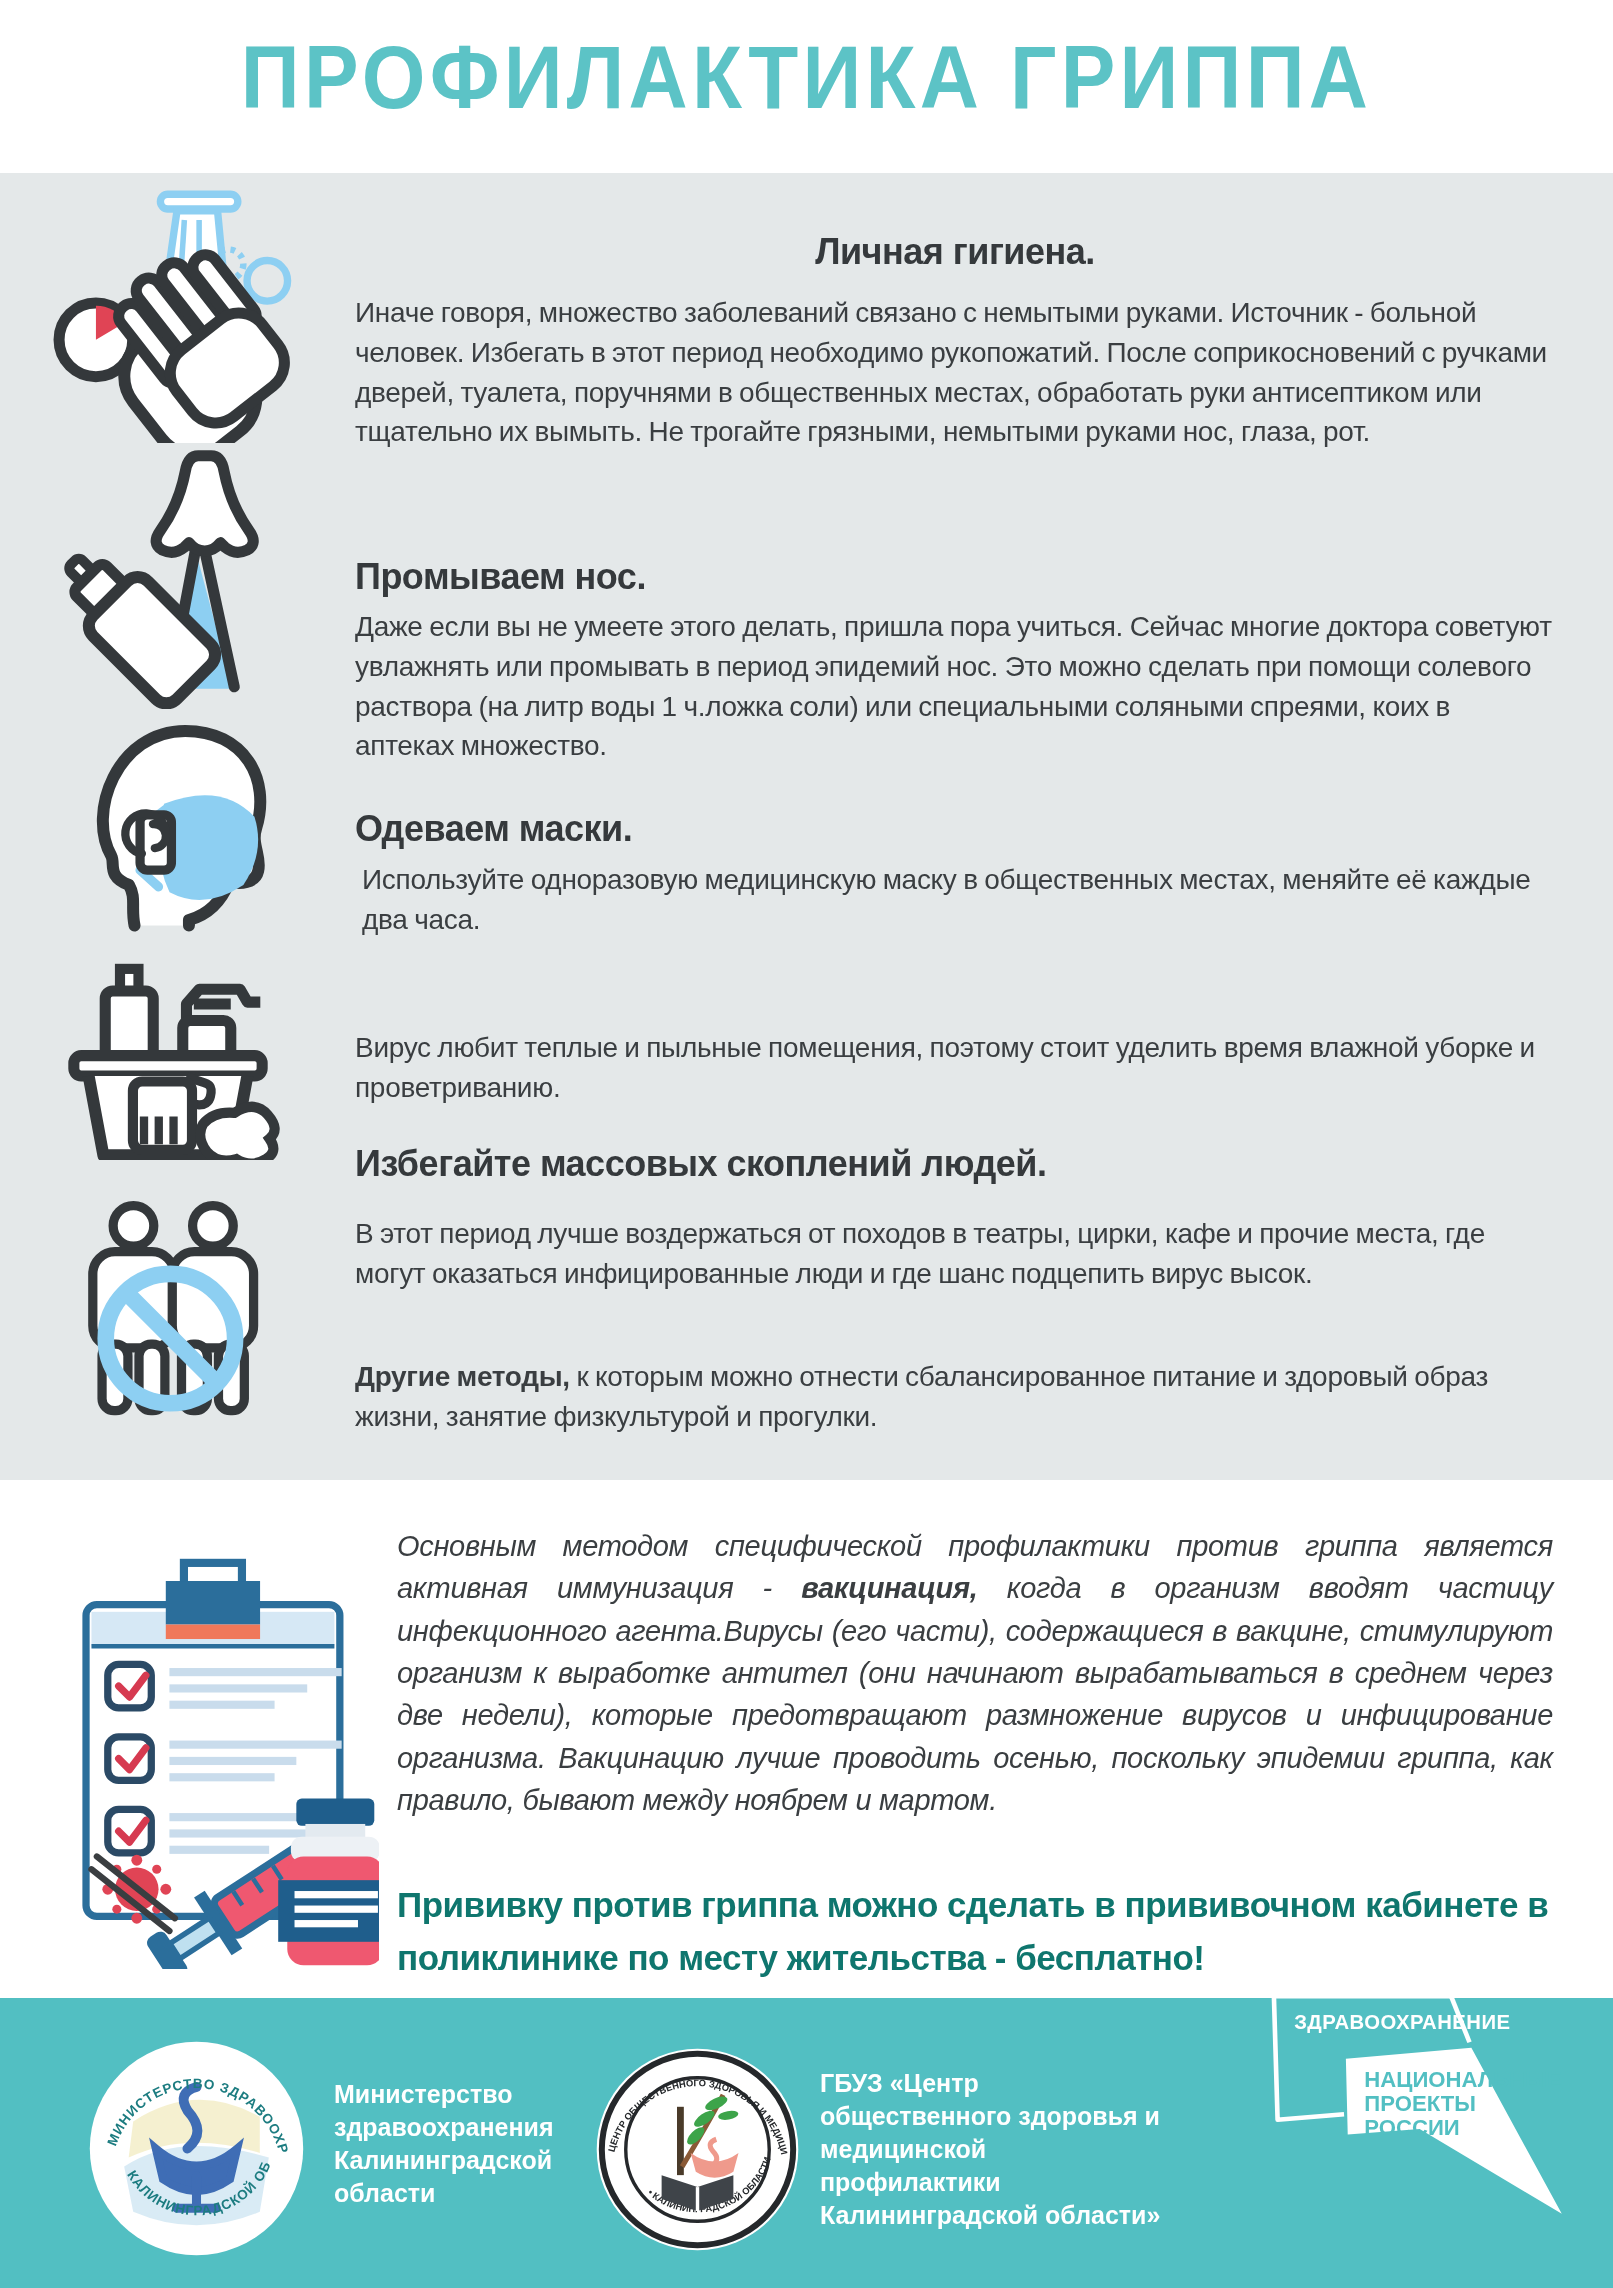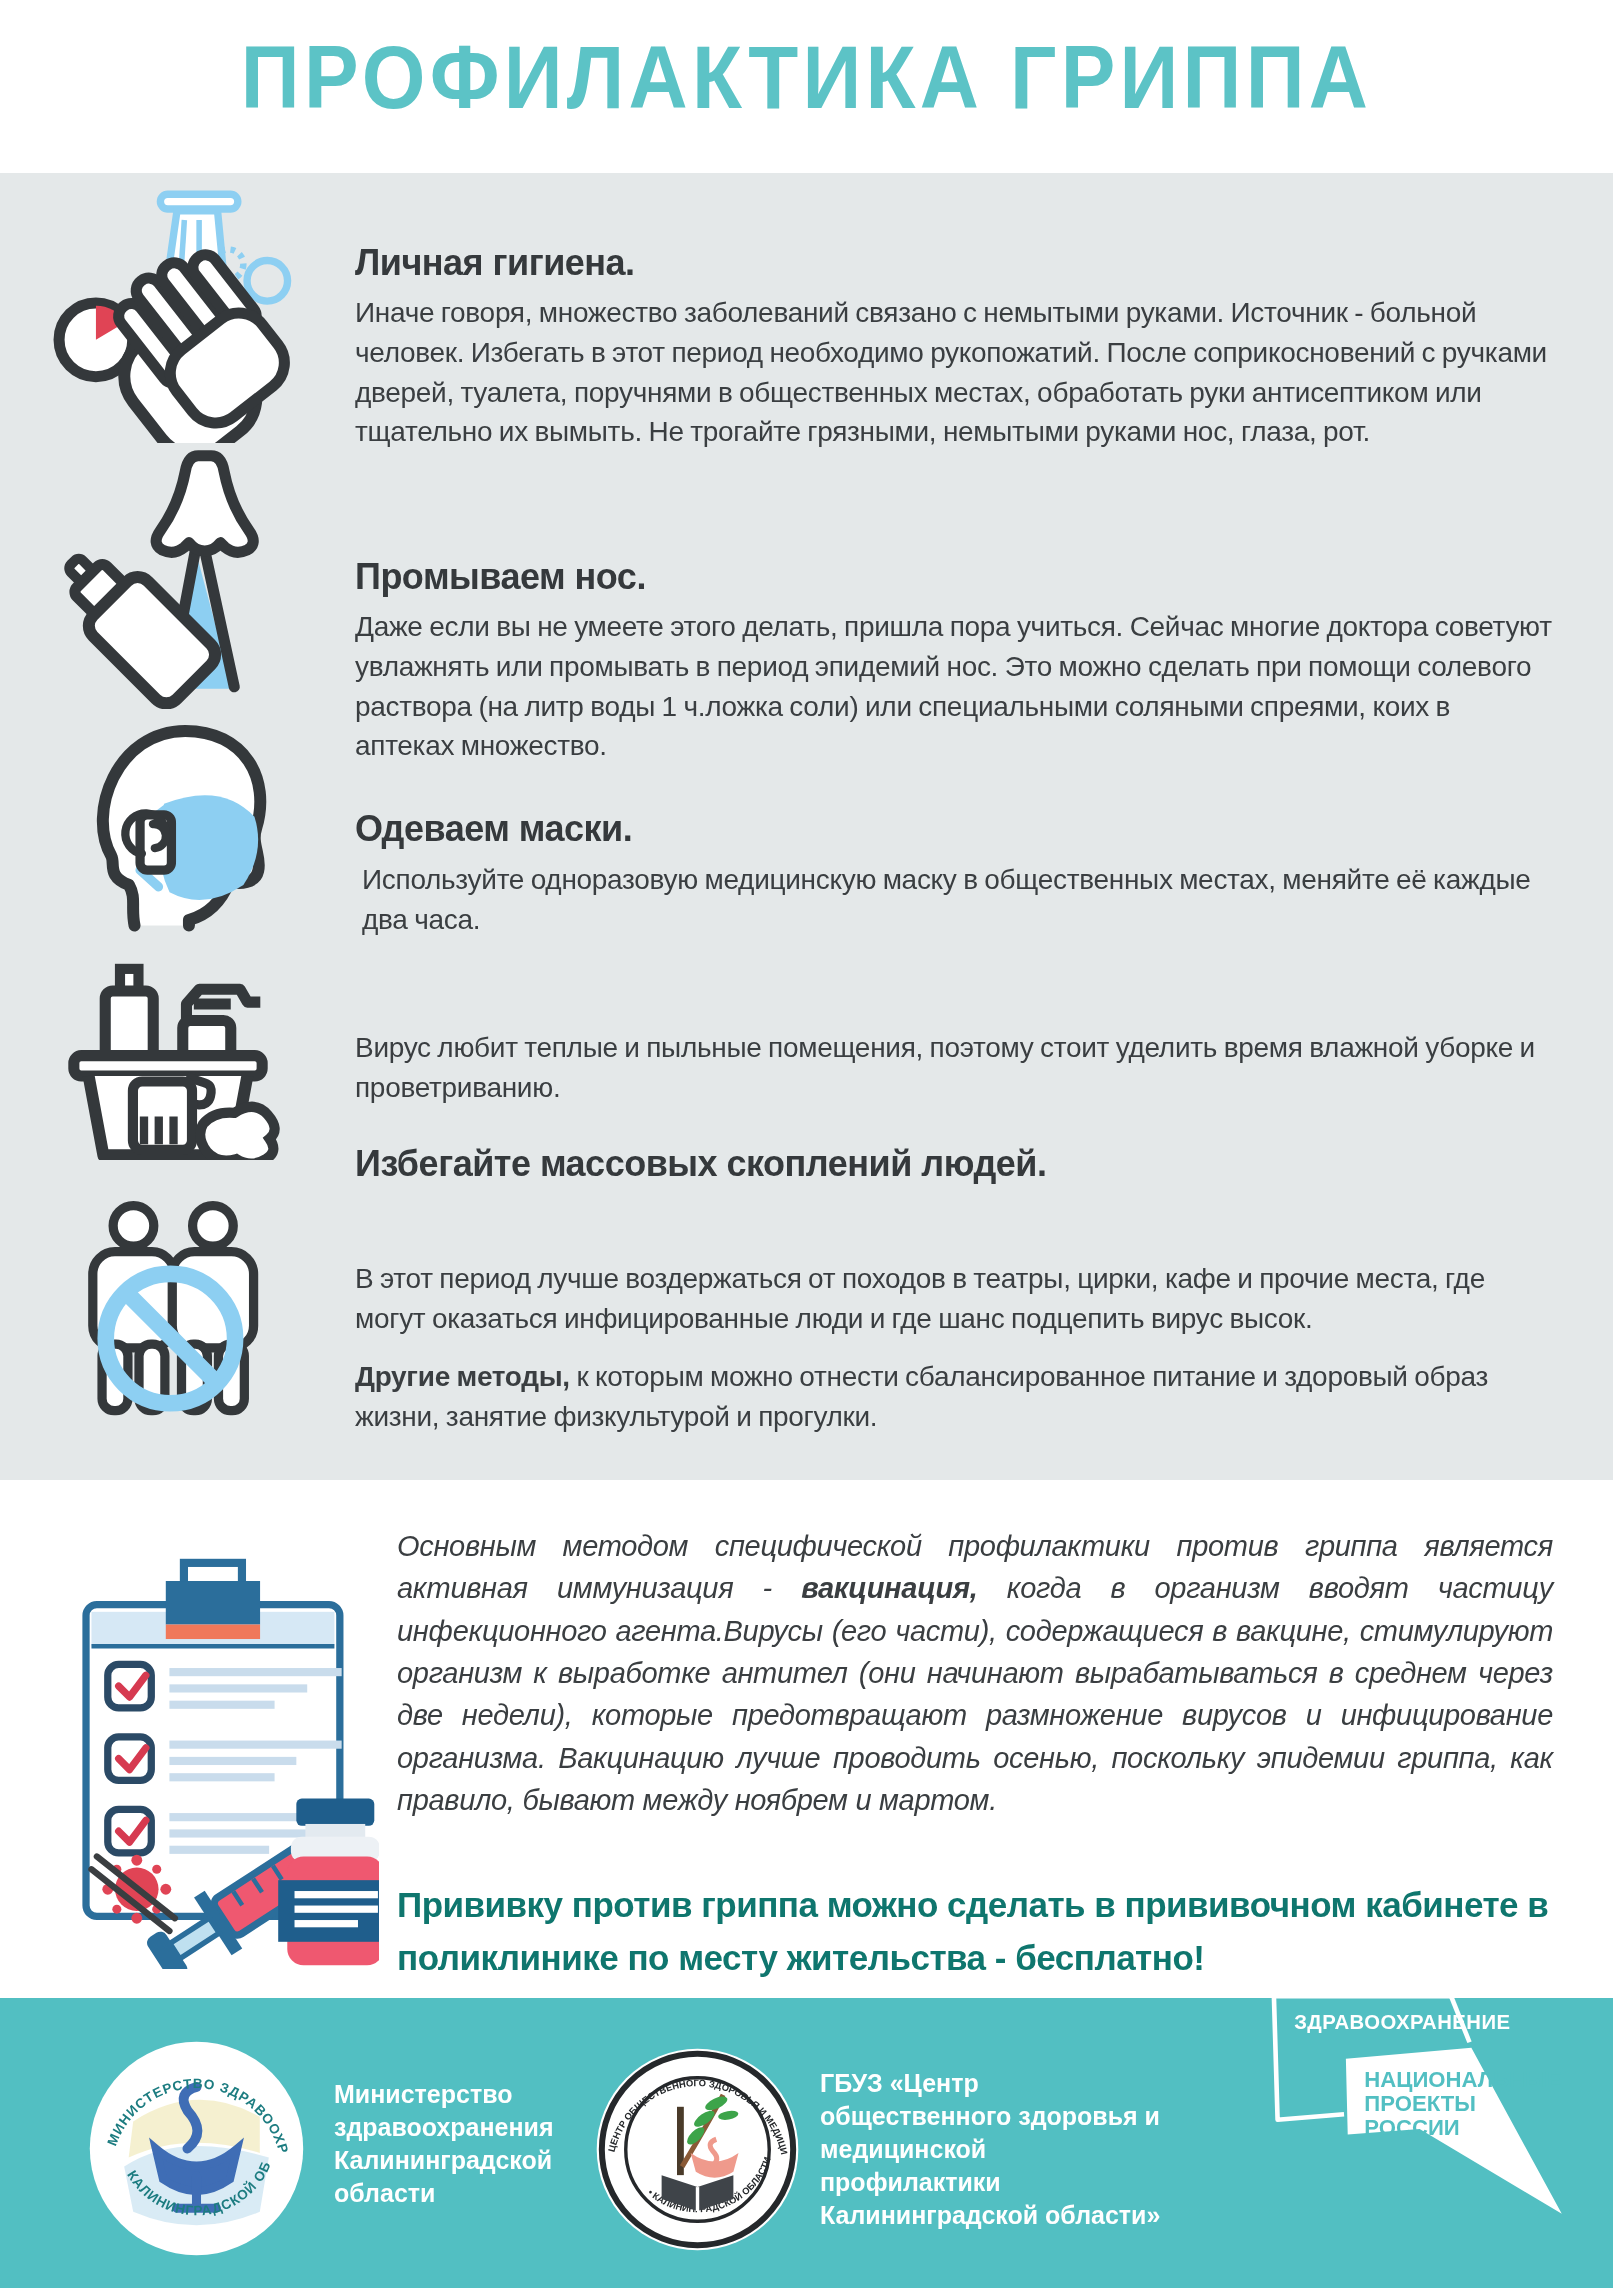--- a/index.html
+++ b/index.html
@@ -106,33 +106,33 @@
         <circle cx="172" cy="30" r="22"></circle>
         <rect x="128" y="58" width="88" height="104" rx="24"></rect>
         <rect x="138" y="158" width="28" height="72" rx="13"></rect>
         <rect x="178" y="158" width="28" height="72" rx="13"></rect>
       </g>
       <circle cx="126" cy="152" r="70" fill="none" stroke="#8DCFF2" stroke-width="18"></circle>
       <line x1="78" y1="102" x2="176" y2="200" stroke="#8DCFF2" stroke-width="18" stroke-linecap="round"></line>
     </svg>
   </div>
 
-  <div class="abs text-col sec-head" style="top:242px;">Личная гигиена.</div>
+  <div class="abs text-col sec-head" style="top:231px;text-align:center;">Личная гигиена.</div>
   <div class="abs text-col sec-body" style="top:293px;">Иначе говоря, множество заболеваний связано с немытыми руками. Источник -  больной человек. Избегать в этот период необходимо рукопожатий. После соприкосновений с ручками дверей, туалета, поручнями в общественных местах, обработать руки антисептиком или тщательно их вымыть. Не трогайте грязными, немытыми руками нос, глаза, рот.</div>
 
   <div class="abs text-col sec-head" style="top:556px;">Промываем нос.</div>
   <div class="abs text-col sec-body" style="top:607px;">Даже если вы не умеете этого делать, пришла пора учиться. Сейчас многие доктора советуют увлажнять или промывать в период эпидемий нос. Это можно сделать при помощи солевого раствора (на литр воды 1 ч.ложка соли) или специальными соляными спреями, коих в аптеках множество.</div>
 
   <div class="abs text-col sec-head" style="top:808px;">Одеваем маски.</div>
   <div class="abs text-col sec-body" style="top:860px;margin-left:7px;">Используйте одноразовую медицинскую маску в общественных местах, меняйте её каждые два часа.</div>
 
   <div class="abs text-col sec-head" style="top:1143px;">Избегайте массовых скоплений людей.</div>
 
   <div class="abs text-col sec-body" style="top:1028px;">Вирус любит теплые и пыльные помещения, поэтому стоит уделить время влажной уборке и проветриванию.</div>
-  <div class="abs text-col sec-body" style="top:1259px;">В этот период лучше воздержаться от походов в театры, цирки, кафе и прочие места, где могут оказаться инфицированные люди и где шанс подцепить вирус высок.</div>
+  <div class="abs text-col sec-body" style="top:1214px;">В этот период лучше воздержаться от походов в театры, цирки, кафе и прочие места, где могут оказаться инфицированные люди и где шанс подцепить вирус высок.</div>
 
   <div class="abs text-col sec-body" style="top:1357px;">
     <span class="vax-bold">Другие методы,</span><span> к которым можно отнести сбалансированное питание и здоровый образ жизни, занятие физкультурой и прогулки.</span>
   </div>
 
   <div class="abs" style="left:65px;top:1552px;">
     <svg width="314" height="417" viewBox="0 0 340 460">
       <rect x="20" y="58" width="280" height="344" rx="12" fill="#ffffff" stroke="#2B6E9B" stroke-width="8"></rect>
       <rect x="26" y="66" width="268" height="38" fill="#D6E8F5"></rect>
       <line x1="26" y1="104" x2="294" y2="104" stroke="#2B6E9B" stroke-width="5"></line>

